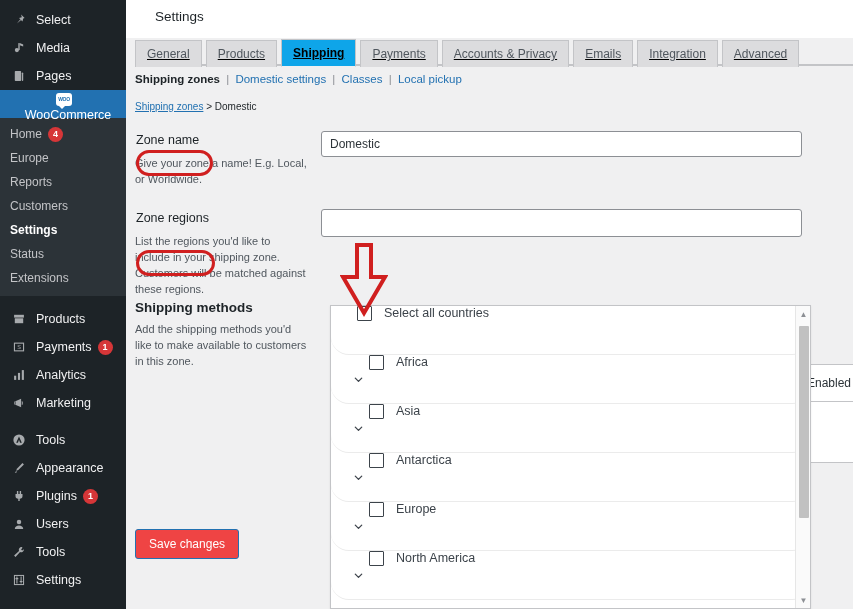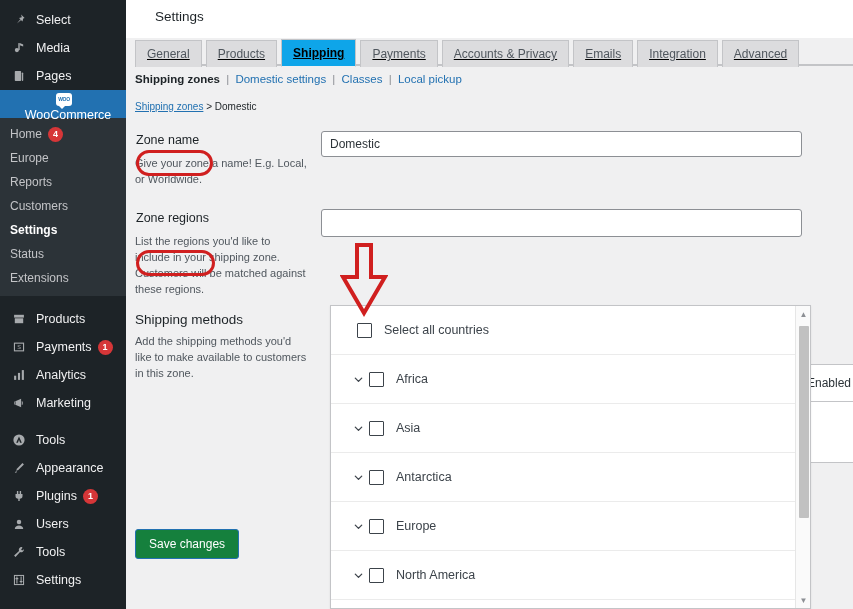--- a/index.html
+++ b/index.html
@@ -143,25 +143,25 @@
     padding: 0 8px; font-family: "Liberation Sans", sans-serif;
     outline: none;
   }
   .region-input {
     width: 481px; height: 28px;
     border: 1px solid #8c8f94; border-radius: 3px;
     background: #fff;
   }
 
   
-  .sm-title { font-size: 13.5px; color: #1d2327; font-weight: normal; }
+  .sm-title { font-size: 13.5px; color: #1d2327; font-weight: bold; }
 
   .save-btn {
     margin: 0 0 0 9px;
-    background: #15803d; color: #fff;
+    background: #ef4444; color: #fff;
     border: 1px solid #2271b1; border-radius: 3px;
     font-size: 12px; padding: 7px 13px;
     font-family: "Liberation Sans", sans-serif;
     cursor: pointer;
   }
 
   
   .ghost-table {
     position: absolute; left: 474px; top: 364px;
     width: 260px; background: #fff;
@@ -185,24 +185,24 @@
     position: absolute; left: 330px; top: 305px;
     width: 481px; height: 304px;
     background: #fff;
     border: 1px solid #c3c4c7;
     box-shadow: 0 1px 2px rgba(0,0,0,0.08);
     overflow: hidden;
     z-index: 20;
   }
   .dd-list { padding: 0; }
   .dd-row {
-    display: flex; align-items: center;
+    display: flex; 
     height: 49px; padding-left: 16px;
     border-bottom: 1px solid #ebebeb;
-    font-size: 12.5px; color: #3c434a;
+    font-size: 12.5px; color: #3c434a; border-radius: 18px;
   }
   .dd-row.first { border-bottom: 1px solid #ebebeb; }
   .dd-chevron {
     width: 22px; flex: 0 0 22px;
     display: flex; align-items: center; justify-content: center;
     color: #3c434a;
   }
   .dd-check {
     width: 15px; height: 15px; flex: 0 0 15px;
     border: 1px solid #3c434a;
@@ -458,21 +458,21 @@
       <div class="frow">
         <div class="fleft">
           <div class="flabel">Zone name</div>
           <div class="fdesc">Give your zone a name! E.g. Local, or Worldwide.</div>
         </div>
         <div class="fright">
           <input class="txt-input" type="text" value="Domestic" style="">
         </div>
       </div>
 
-      <div class="frow" style="margin-bottom:14px;">
+      <div class="frow" style="margin-bottom:2px;">
         <div class="fleft">
           <div class="flabel">Zone regions</div>
           <div class="fdesc">List the regions you'd like to include in your shipping zone. Customers will be matched against these regions.</div>
         </div>
         <div class="fright">
           <div class="region-input"></div>
         </div>
       </div>
 
       <div class="frow">

